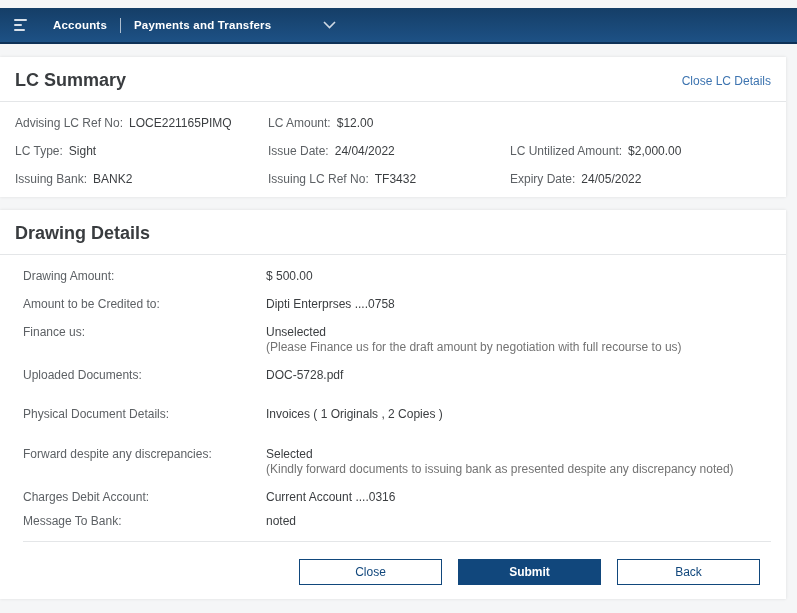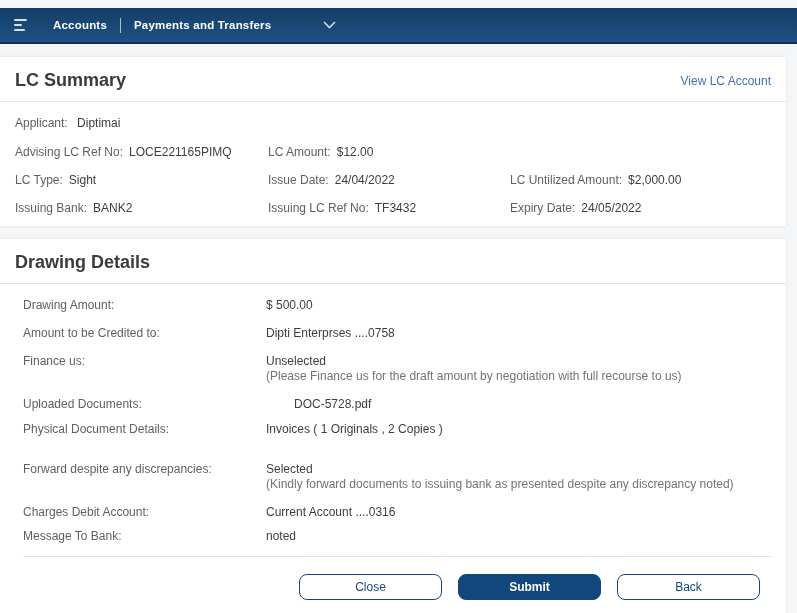--- a/index.html
+++ b/index.html
@@ -63,34 +63,34 @@
     row-gap: 13px;
     line-height: 15px;
   }
 
   
   .dd-body { padding: 14px 15px 0 23px; }
   .d-row { display: flex; margin-bottom: 13px; line-height: 15px; }
   .d-label { width: 243px; flex-shrink: 0; color: #5d6165; }
   .d-value { color: #3b3e41; }
   .d-note { color: #737373; }
-  .d-row.mb-lg { margin-bottom: 10px; gap: 28px; }
+  .d-row.mb-lg { margin-bottom: 24px; }
   .d-row.mb-xl { margin-bottom: 25px; }
   .d-row.mb-sm { margin-bottom: 9px; }
   .d-row.mb-0  { margin-bottom: 12px; }
 
   .actions-divider { border-top: 1px solid #e4e6e8; margin-top: 12px; }
   .actions {
     display: flex; justify-content: flex-end; gap: 16px;
     padding: 17px 11px 14px 15px;
   }
   .btn {
     width: 143px; height: 26px;
     font-family: inherit; font-size: 12px;
-    border-radius: 8px; cursor: pointer; line-height: 1;
+    border-radius: 0; cursor: pointer; line-height: 1;
   }
   .btn.outline { background: #ffffff; border: 1px solid #11477c; color: #11477c; }
   .btn.primary { background: #11477c; border: 1px solid #11477c; color: #ffffff; font-weight: bold; }
 </style>
 </head>
 <body>
 
 <header class="navbar">
   <div class="menu-btn">
     <span class="bar b1"></span>
@@ -107,27 +107,23 @@
         </svg>
     </span>
   </nav>
 </header>
 
 <main class="content">
 
   <section class="card">
     <div class="card-header">
       <h2 class="card-title">LC Summary</h2>
-      <a class="link">View LC Account</a>
+      <a class="link">Close LC Details</a>
     </div>
     <div class="card-body">
-      <div class="applicant-row">
-        <span class="lbl">Applicant:</span>
-        <span class="val">Diptimai</span>
-      </div>
       <div class="summary-grid">
         <div class="cell">
           <span class="lbl">Advising LC Ref No:</span><span class="val">LOCE221165PIMQ</span>
         </div>
         <div class="cell">
           <span class="lbl">LC Amount:</span><span class="val">$12.00</span>
         </div>
         <div class="cell"></div>
         <div class="cell">
           <span class="lbl">LC Type:</span><span class="val">Sight</span>

